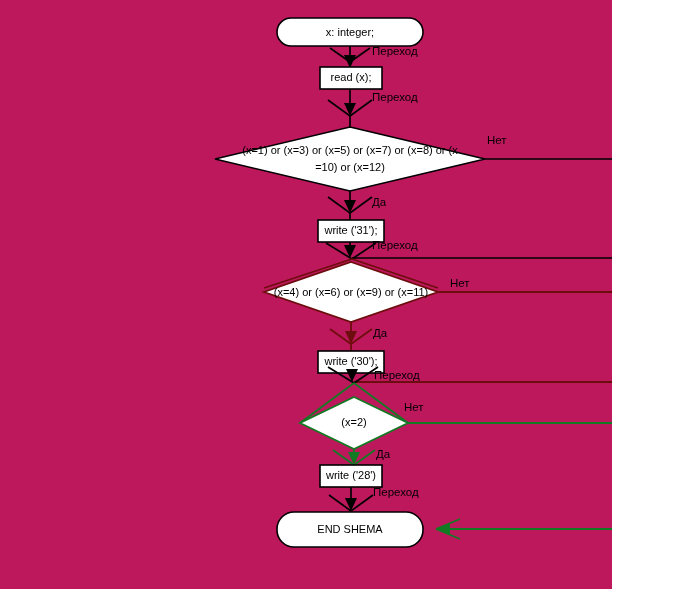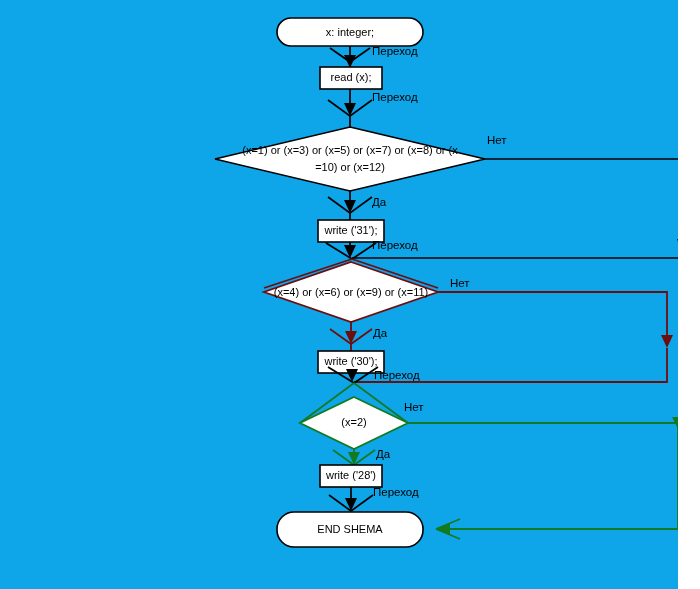--- a/index.html
+++ b/index.html
@@ -5,23 +5,23 @@
   html, body {
     margin: 0;
     padding: 0;
     background: #ffffff;
   }
   body {
     font-family: "Liberation Sans", sans-serif;
   }
   #canvas {
     position: relative;
-    width: 678px;
+    width: 612px;
     height: 589px;
-    background: #0ea5e9;
+    background: #be185d;
     overflow: hidden;
   }
   #flow-svg {
     position: absolute;
     left: 0;
     top: 0;
     width: 700px;
     height: 589px;
   }
   .node-text {

